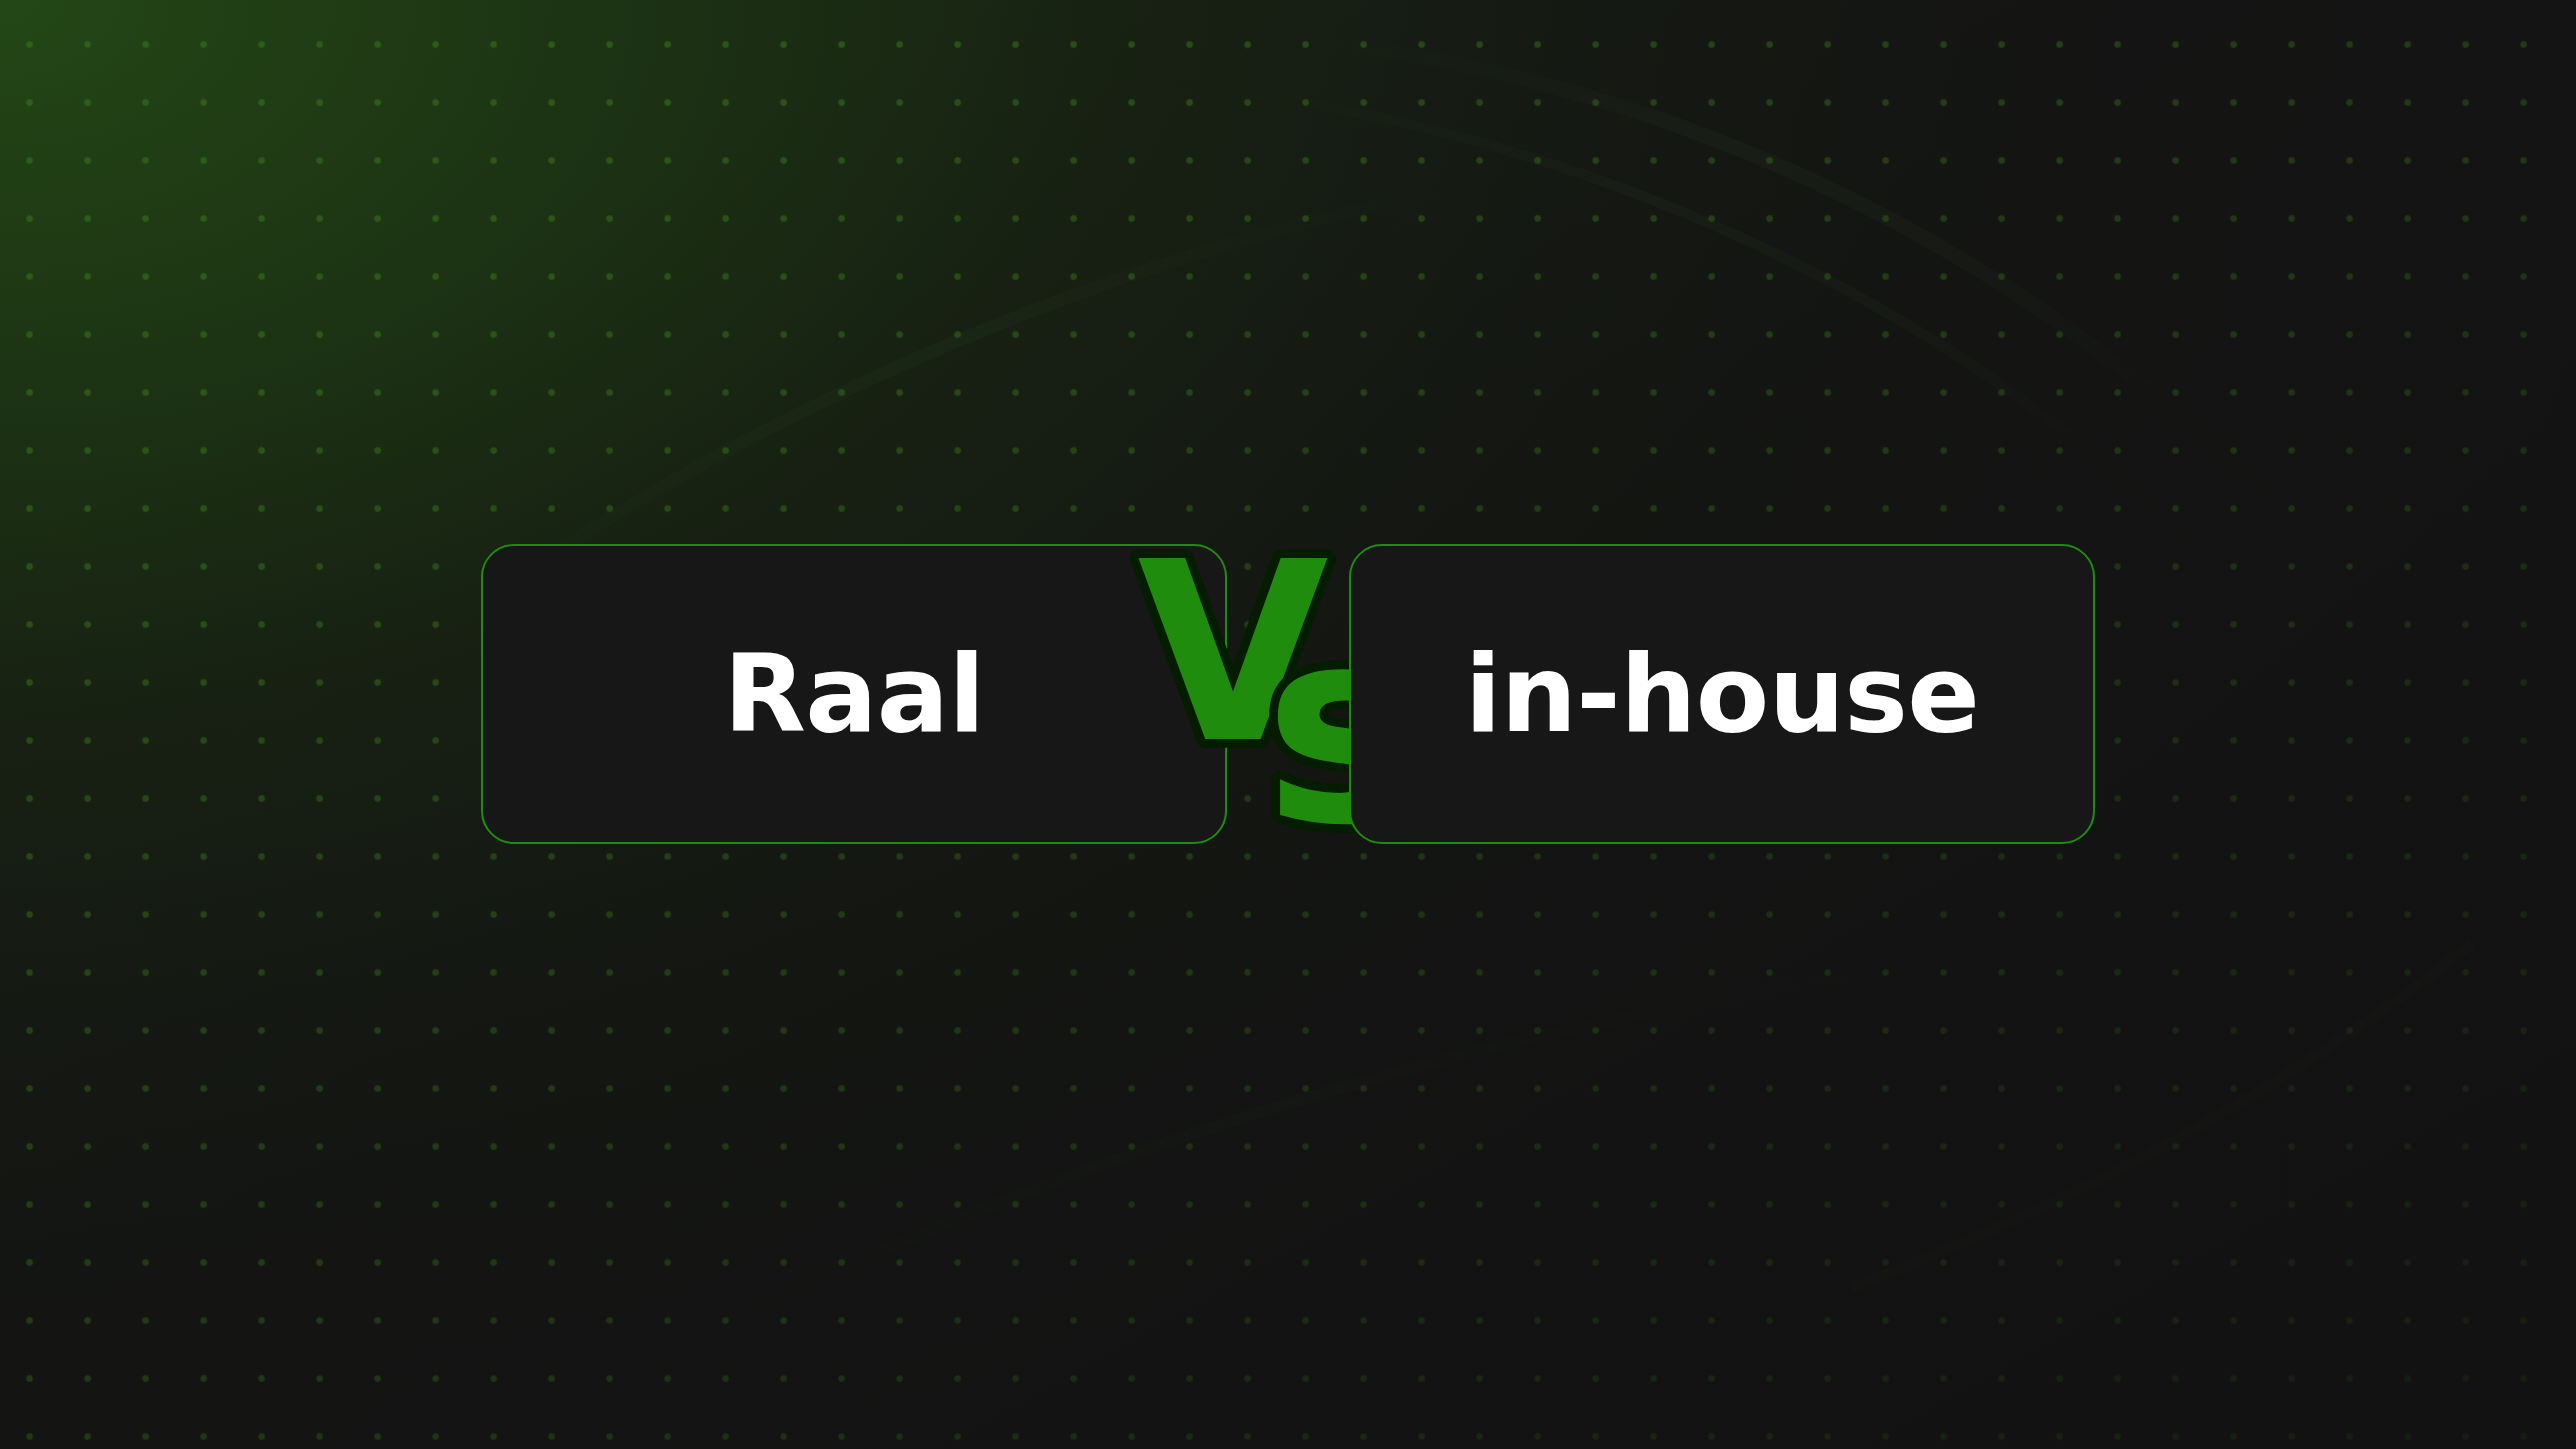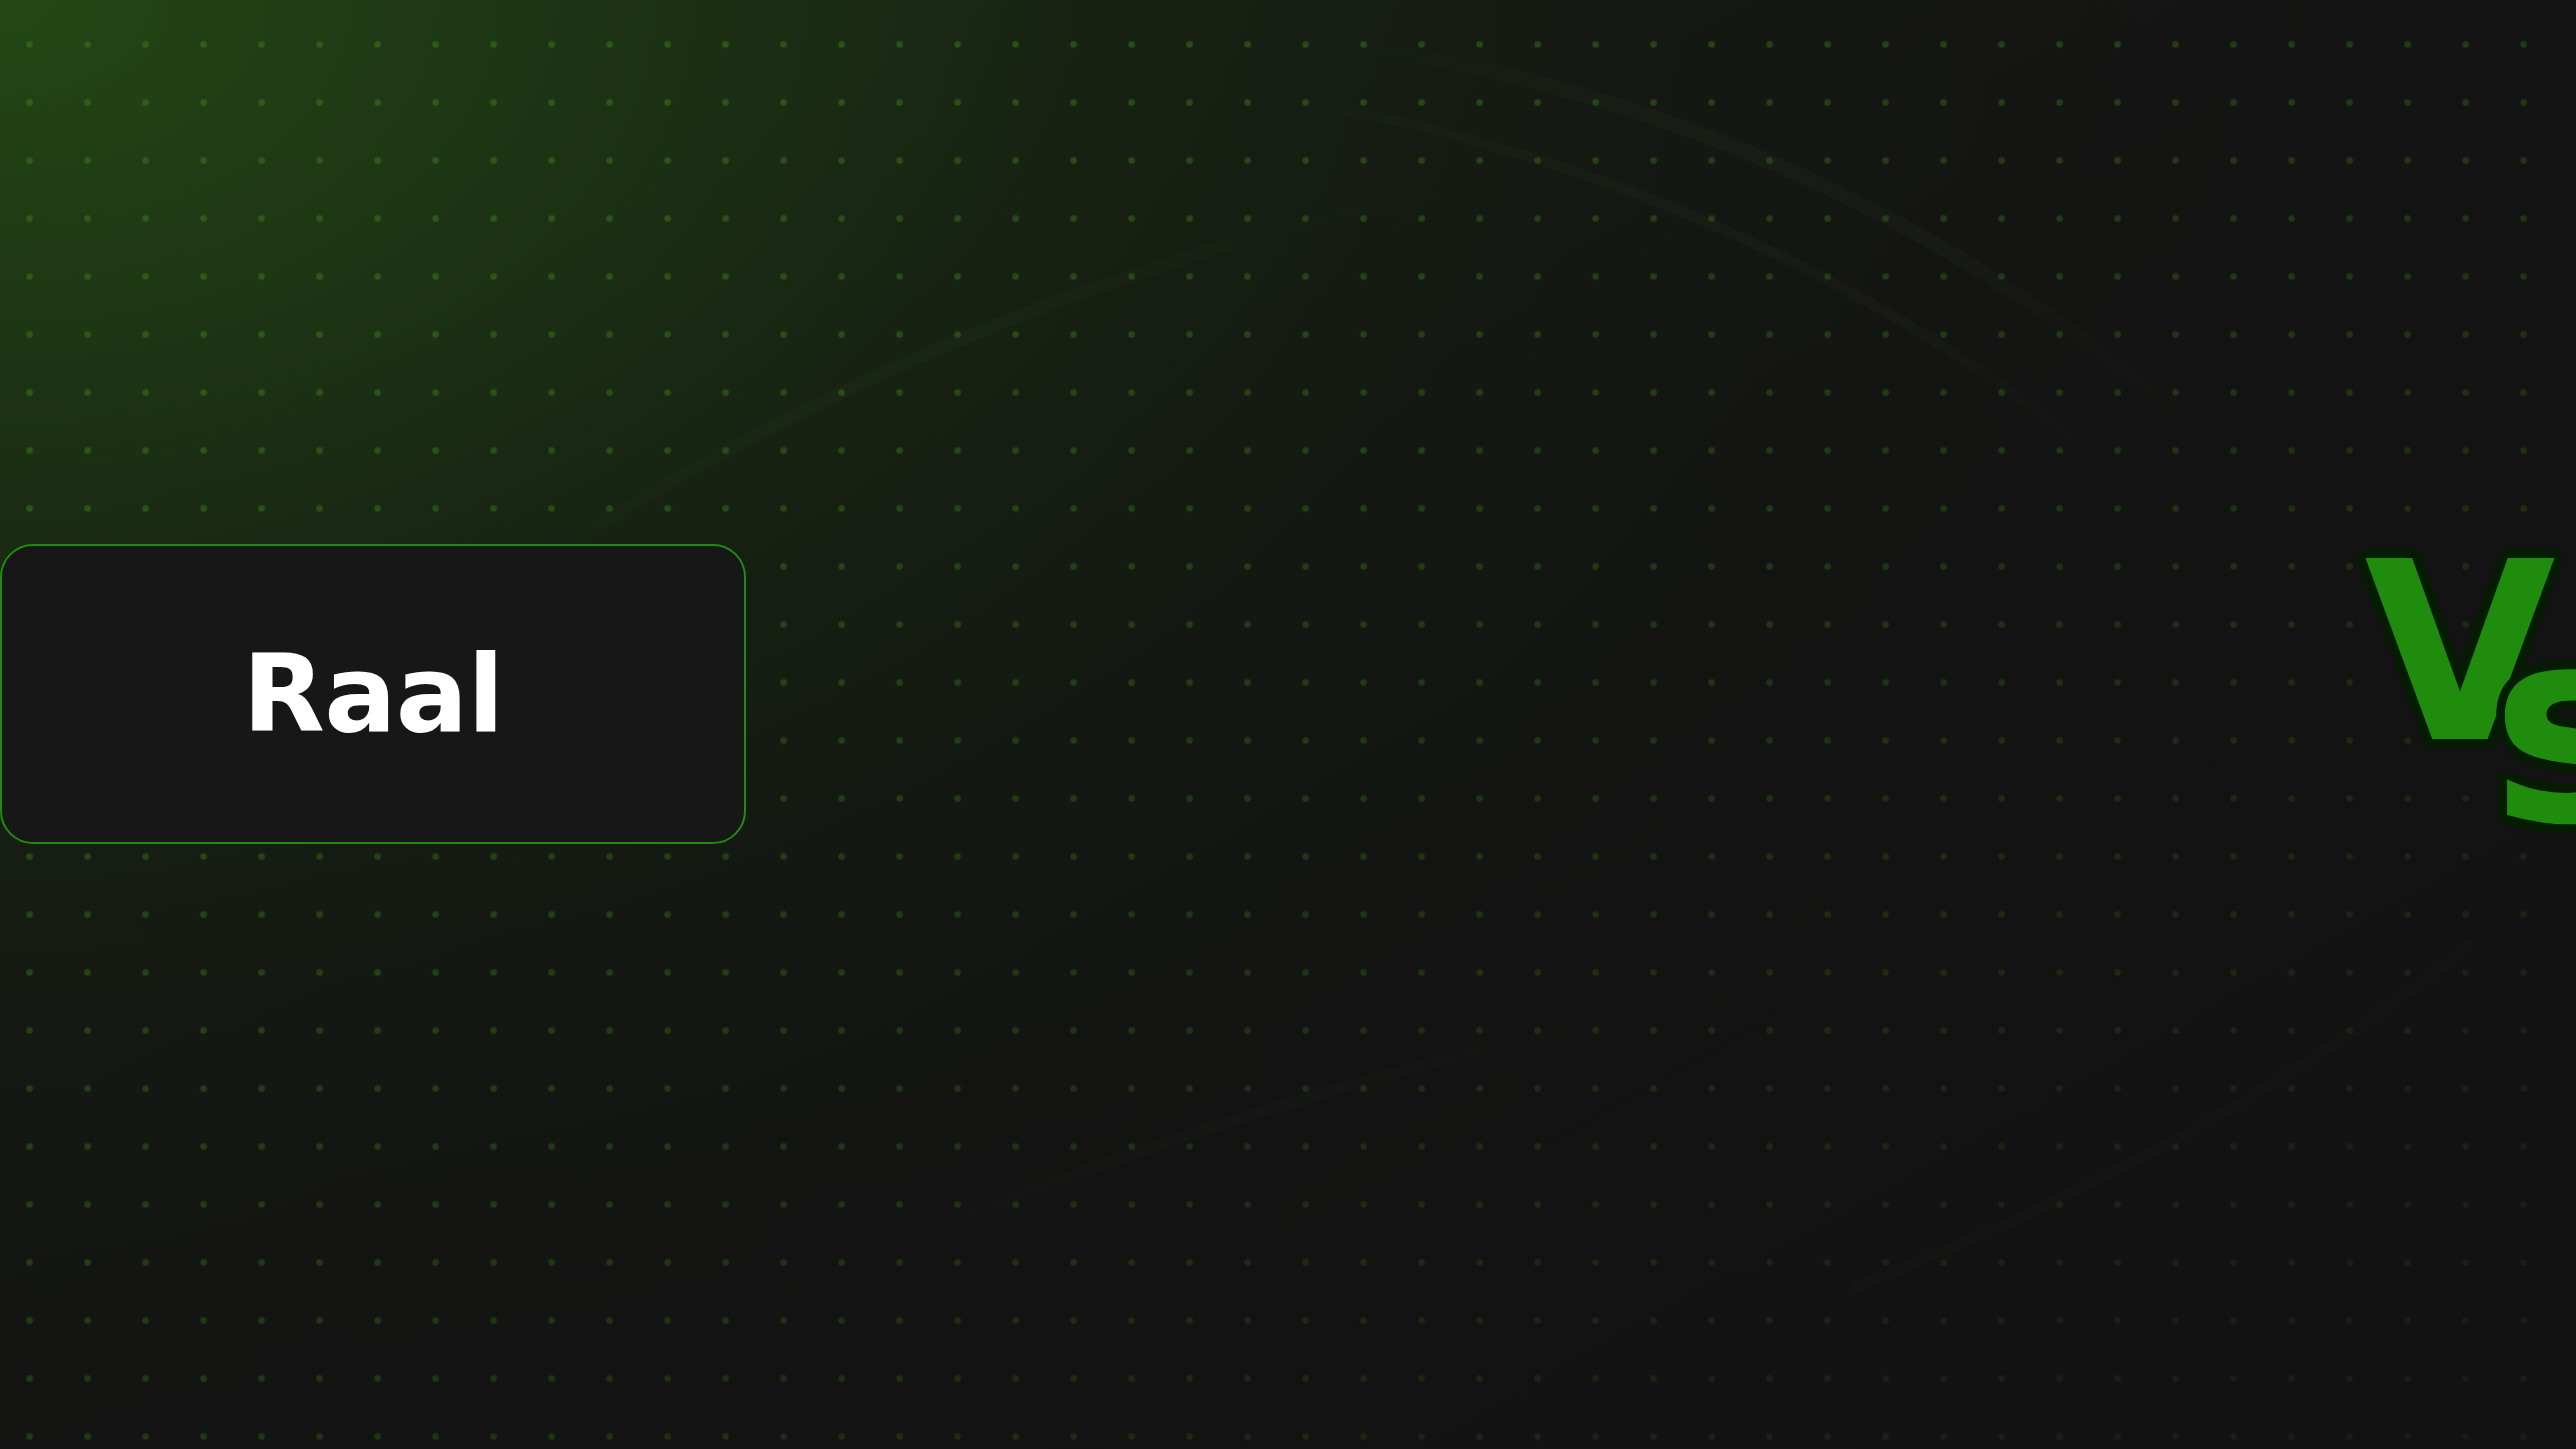--- a/index.html
+++ b/index.html
@@ -74,21 +74,21 @@
   
 
   .compare-row {
     position: absolute;
     left: 0;
     top: 574px;
     width: 2576px;
     height: 240px;
     display: flex;
     align-items: center;
-    justify-content: space-between;
+    justify-content: center;
   }
 
   .compare-card {
     position: relative;
     width: 746px;
     height: 300px;
     box-sizing: border-box;
     background: #171717;
     border: 2.9px solid #1f8c10;
     border-radius: 33px;
@@ -183,17 +183,20 @@
 
     <div class="vs-gap">
       <div class="vs-badge">
         <svg viewBox="0 0 560 560" aria-hidden="true">
           <text class="vs-glyph" x="18" y="358" font-size="430" text-anchor="start">V</text>
           <text class="vs-glyph" x="238" y="500" font-size="470" text-anchor="start">s</text>
         </svg>
       </div>
     </div>
 
+    <div class="compare-card">
+      <span class="card-label">in-house</span>
+    </div>
 
   </div>
 
 </div>
 
 
 </body></html>

